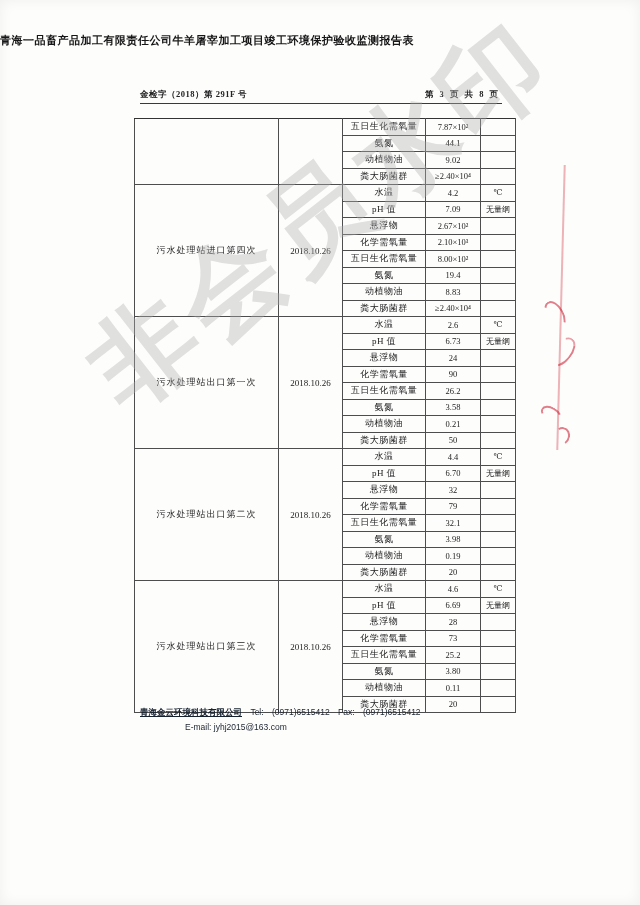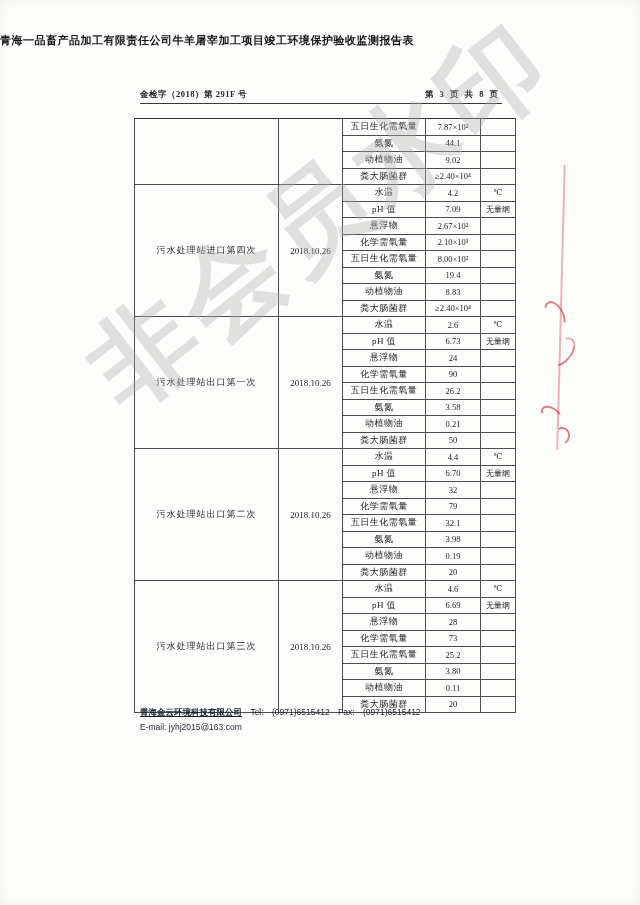--- a/index.html
+++ b/index.html
@@ -51,21 +51,21 @@
   .report-table tr.section-start td{border-top:1.6px solid #333;}
   .report-table tr:first-child td{border-top:1.6px solid #333;}
 
   .footer{
     position:absolute;left:140px;top:707px;width:380px;
     font-size:8.5px;color:#1c2430;
     font-family:"Liberation Sans","DejaVu Sans",sans-serif;
   }
   .footer .company{font-weight:bold;text-decoration:underline;font-family:Liberation Mono, monospace;color:#15202e;}
   .footer .line1 span{margin-right:6px;}
-  .footer .line2{margin-top:3px;}
+  .footer .line2{margin-top:3px;margin-left:45px;}
 
   .page-number{
     position:absolute;top:839px;left:0;width:640px;
     text-align:center;font-size:10px;color:#333;
   }
 
   .watermark{
     position:absolute;left:60px;top:160px;width:620px;
     transform:rotate(-38deg);transform-origin:40% 60%;
     font-size:104px;font-weight:bold;

